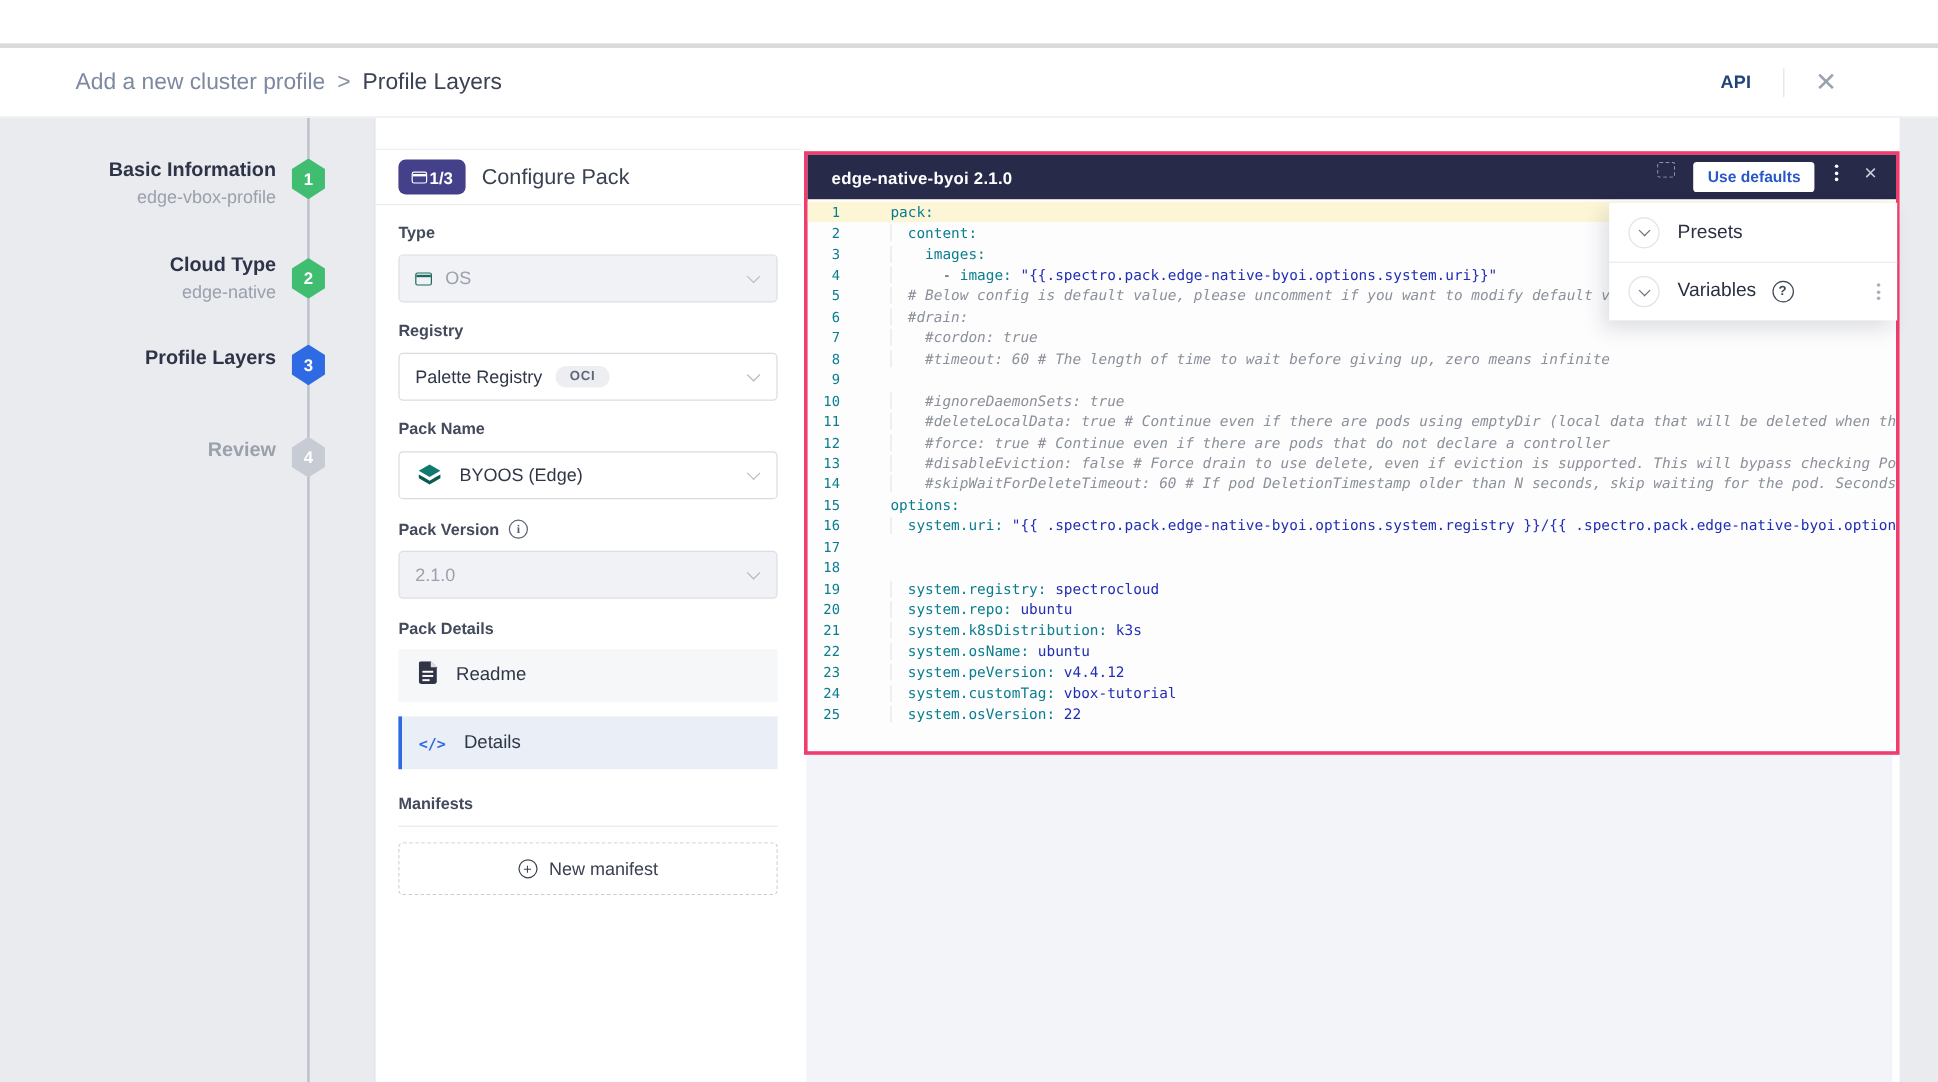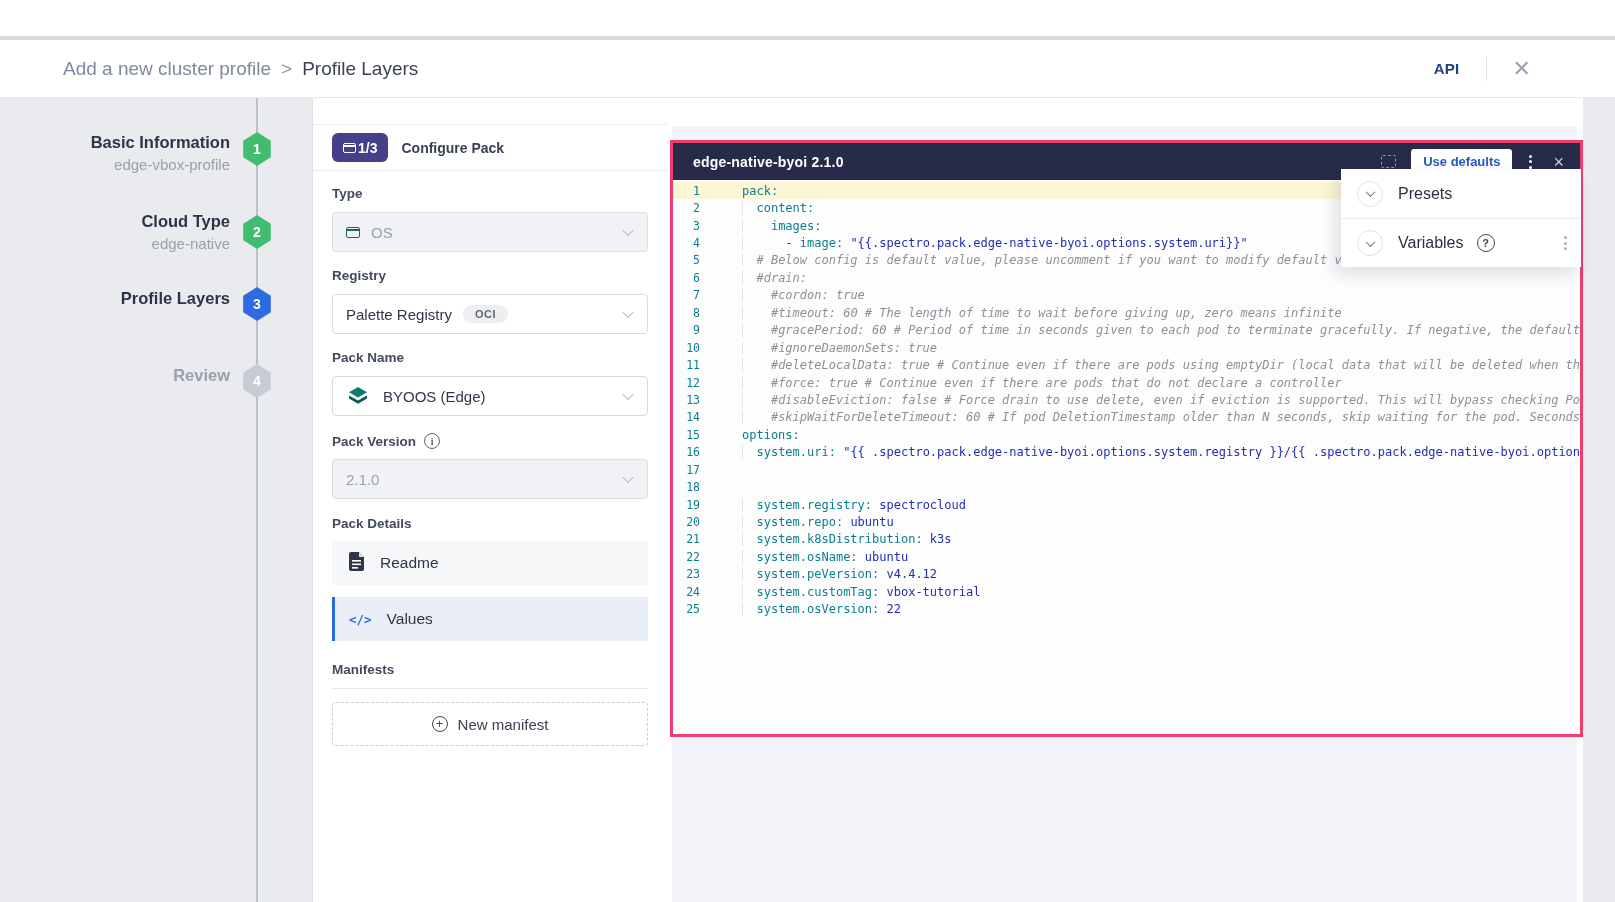--- a/index.html
+++ b/index.html
@@ -37,21 +37,21 @@
 
   
   .pack-panel{ position:absolute; left:313px; top:62px; width:355px; height:840px; background:#fff; }
   .panel-topline{ position:absolute; top:26px; left:0; width:100%; height:1px; background:#edeef2; }
   .panel-header{ position:absolute; top:27px; left:0; width:100%; height:46px;
     border-bottom:1px solid #e9ebef; display:flex; align-items:center; padding-left:19px; }
   .badge-13{ background:var(--indigo,#45408a); color:#fff; border-radius:6px; height:29px;
     display:flex; align-items:center; gap:2px; padding:0 11px; font-size:14px; font-weight:700; }
   .win-icon{ width:13px; height:10px; border:1.5px solid #fff; border-radius:2px; position:relative; display:inline-block; }
   .win-icon::after{ content:''; position:absolute; top:1.5px; left:0; right:0; height:1.5px; background:#fff; }
-  .panel-title{ margin-left:13px; font-size:14px; color:#3a4152; font-weight:700; }
+  .panel-title{ margin-left:13px; font-size:18px; color:#3a4152; font-weight:400; }
   .f-label{ position:absolute; left:19px; font-size:13.5px; color:#424a5c; font-weight:600;
     display:flex; align-items:center; gap:8px; }
   .sel{ position:absolute; left:19px; width:316px; height:40px; border:1px solid #d9dbe1; border-radius:4px;
     background:#fff; display:flex; align-items:center; padding:0 34px 0 13px; font-size:15px; color:#2f3747;
     cursor:pointer; }
   .sel.disabled{ background:#f1f2f5; color:#9ba1ae; border-color:#dcdee3; }
   .chev{ position:absolute; right:15px; top:50%; width:8px; height:8px;
     border-right:1.6px solid #b6bcc8; border-bottom:1.6px solid #b6bcc8;
     transform:translateY(-70%) rotate(45deg); }
   .os-icon{ width:14px; height:11px; border:1.6px solid #1b6a5e; border-radius:2px; position:relative;
@@ -72,25 +72,25 @@
     display:flex; align-items:center; justify-content:center; gap:10px; font-size:15px; color:#3a4150;
     background:#fff; cursor:pointer; }
   .plus-icon{ width:16px; height:16px; border:1.4px solid #3a4150; border-radius:50%;
     display:inline-flex; align-items:center; justify-content:center; font-size:12px; line-height:1; color:#3a4150; }
 
   
   .editor-bg{ position:absolute; left:668px; top:62px; width:915px; height:840px; background:#fff; }
   .editor-canvas{ position:absolute; left:672px; top:90px; width:905px; height:812px; background:#f3f4f9; }
   .right-strip{ position:absolute; left:1583px; top:62px; width:32px; height:840px; background:#e9ebee; }
 
-  .code-panel{ position:absolute; left:670px; top:104px; width:913px; height:597px;
+  .code-panel{ position:absolute; left:670px; top:90px; width:913px; height:503px;
     border:3px solid var(--pink,#ef3d6e); background:#fdfdfe; z-index:2; }
   .code-header{ height:37px; background:var(--navy,#272b49); display:flex; align-items:center; padding:0 12px 0 20px; }
   .code-title{ color:#fff; font-size:14px; font-weight:600; letter-spacing:.2px; }
-  .code-hdr-right{ margin-left:auto; display:flex; align-items:center; gap:15px; }
+  .code-hdr-right{ margin-left:auto; display:flex; gap:15px; }
   .diff-icon{ width:15px; height:13px; border:1.5px dashed #8d93ad; border-radius:2px; cursor:pointer; }
   .use-defaults{ height:25px; background:#fff; border:none; border-radius:3px; padding:0 12px;
     color:#2a57c8; font-size:13px; font-weight:600; font-family:"Liberation Sans",sans-serif; cursor:pointer; }
   .kebab{ display:flex; flex-direction:column; gap:2.5px; cursor:pointer; padding:2px; }
   .kebab i{ width:3px; height:3px; border-radius:50%; background:#fff; }
   .kebab.gray i{ background:#a9aeb9; }
   .code-close{ color:#c9cdda; font-size:18px; cursor:pointer; line-height:1; padding:0 4px; }
 
   .code-body{ position:absolute; top:37px; left:0; right:0; bottom:0; overflow:hidden; padding-top:2px;
     font-family:"DejaVu Sans Mono",monospace; }
@@ -218,21 +218,21 @@
           <path d="M10 0 L15 5 H10 Z" fill="#fff" opacity="0.85"></path>
           <rect x="3" y="8" width="9" height="1.6" fill="#fff"></rect>
           <rect x="3" y="11.5" width="9" height="1.6" fill="#fff"></rect>
           <rect x="3" y="15" width="6" height="1.6" fill="#fff"></rect>
         </svg>
       </span>
       <span>Readme</span>
     </div>
     <div class="pd-row active" style="top:499px;">
       <span class="code-glyph">&lt;/&gt;</span>
-      <span>Values</span>
+      <span>Details</span>
     </div>
 
     <div class="f-label" style="top:564px;">Manifests</div>
     <div class="mani-div" style="top:590px;"></div>
     <div class="nm-btn" style="top:604px;">
       <span class="plus-icon">+</span>
       <span>New manifest</span>
     </div>
   </div>
 
@@ -282,21 +282,20 @@
         <div class="cl">
           <span class="ln">7</span>
           <span class="ct g"><span class="tk-t">    </span><span class="tk-c">#cordon: true</span></span>
         </div>
         <div class="cl">
           <span class="ln">8</span>
           <span class="ct g"><span class="tk-t">    </span><span class="tk-c">#timeout: 60 # The length of time to wait before giving up, zero means infinite</span></span>
         </div>
         <div class="cl">
           <span class="ln">9</span>
-          <span class="ct g"><span class="tk-t">    </span><span class="tk-c">#gracePeriod: 60 # Period of time in seconds given to each pod to terminate gracefully. If negative, the default</span></span>
         </div>
         <div class="cl">
           <span class="ln">10</span>
           <span class="ct g"><span class="tk-t">    </span><span class="tk-c">#ignoreDaemonSets: true</span></span>
         </div>
         <div class="cl">
           <span class="ln">11</span>
           <span class="ct g"><span class="tk-t">    </span><span class="tk-c">#deleteLocalData: true # Continue even if there are pods using emptyDir (local data that will be deleted when the</span></span>
         </div>
         <div class="cl">

